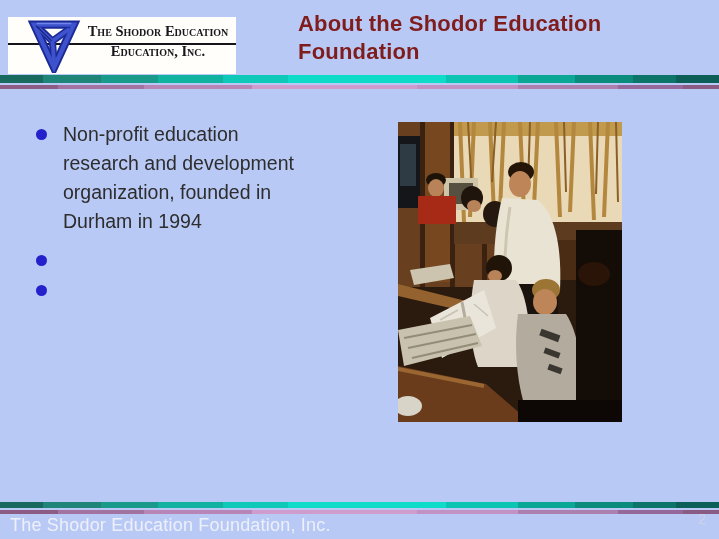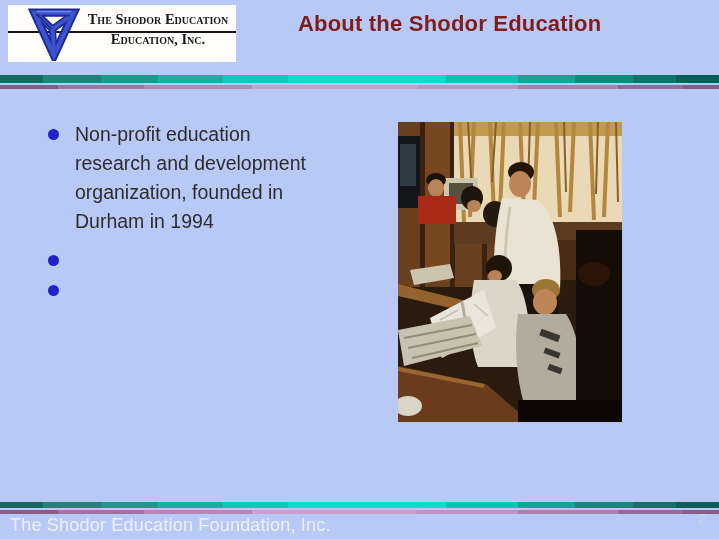--- a/index.html
+++ b/index.html
@@ -4,21 +4,21 @@
 <style>
   html,body { margin:0; padding:0; background:#8e9bbf; }
   .slide {
     position:relative; width:719px; height:539px; overflow:hidden;
     background:#b9c9f6;
     font-family:"Liberation Sans", sans-serif;
   }
 
   
   .logo-box {
-    position:absolute; left:8px; top:5px; width:228px; height:57px;
+    position:absolute; left:8px; top:17px; width:228px; height:57px;
     background:#fffefb;
   }
   .logo-rule {
     position:absolute; left:0; top:26px; width:228px; height:2px;
     background:#15151a; z-index:1;
   }
   .logo-mark { position:absolute; left:16px; top:1px; width:60px; height:55px; z-index:2; }
   .logo-text {
     position:absolute; left:74px; top:5px; width:152px; text-align:center; z-index:2;
     font-family:"Liberation Serif", serif; font-variant:small-caps;
@@ -51,21 +51,21 @@
       #c292c4 58%, #c292c4 72%, #ab7fae 72%, #ab7fae 86%,
       #94689a 86%, #94689a 95%, #8a5c84 95%, #8a5c84 100%);
   }
   .bar-teal.top  { top:75px;  height:8px; }
   .bar-pink.top  { top:85px;  height:4px; }
   .bar-teal.foot { top:502px; height:6px; }
   .bar-pink.foot { top:510px; height:4px; }
 
   
   .bullets {
-    position:absolute; left:48px; top:120px; width:340px;
+    position:absolute; left:36px; top:120px; width:340px;
     list-style:none; margin:0; padding:0;
   }
   .bullets li { display:flex; margin-bottom:10px; }
   .dot {
     flex:0 0 11px; width:11px; height:11px; border-radius:50%;
     background:#2321cb; margin:9px 16px 0 0;
   }
   .btext {
     font-size:19.5px; line-height:29px; color:#2d2d2d;
     white-space:pre-line;
@@ -103,20 +103,21 @@
       </g>
     </svg>
     <div class="logo-text">
       <div class="logo-line1">The Shodor Education</div>
       <div class="logo-line2">Education, Inc.</div>
     </div>
   </div>
 
   <div class="title">
     <div>About the Shodor Education</div>
+    <div>Foundation</div>
   </div>
 
   <div class="bar-teal top"></div>
   <div class="bar-pink top"></div>
 
   <ul class="bullets">
     <li>
       <span class="dot"></span>
       <span class="btext">Non-profit education
 research and development

